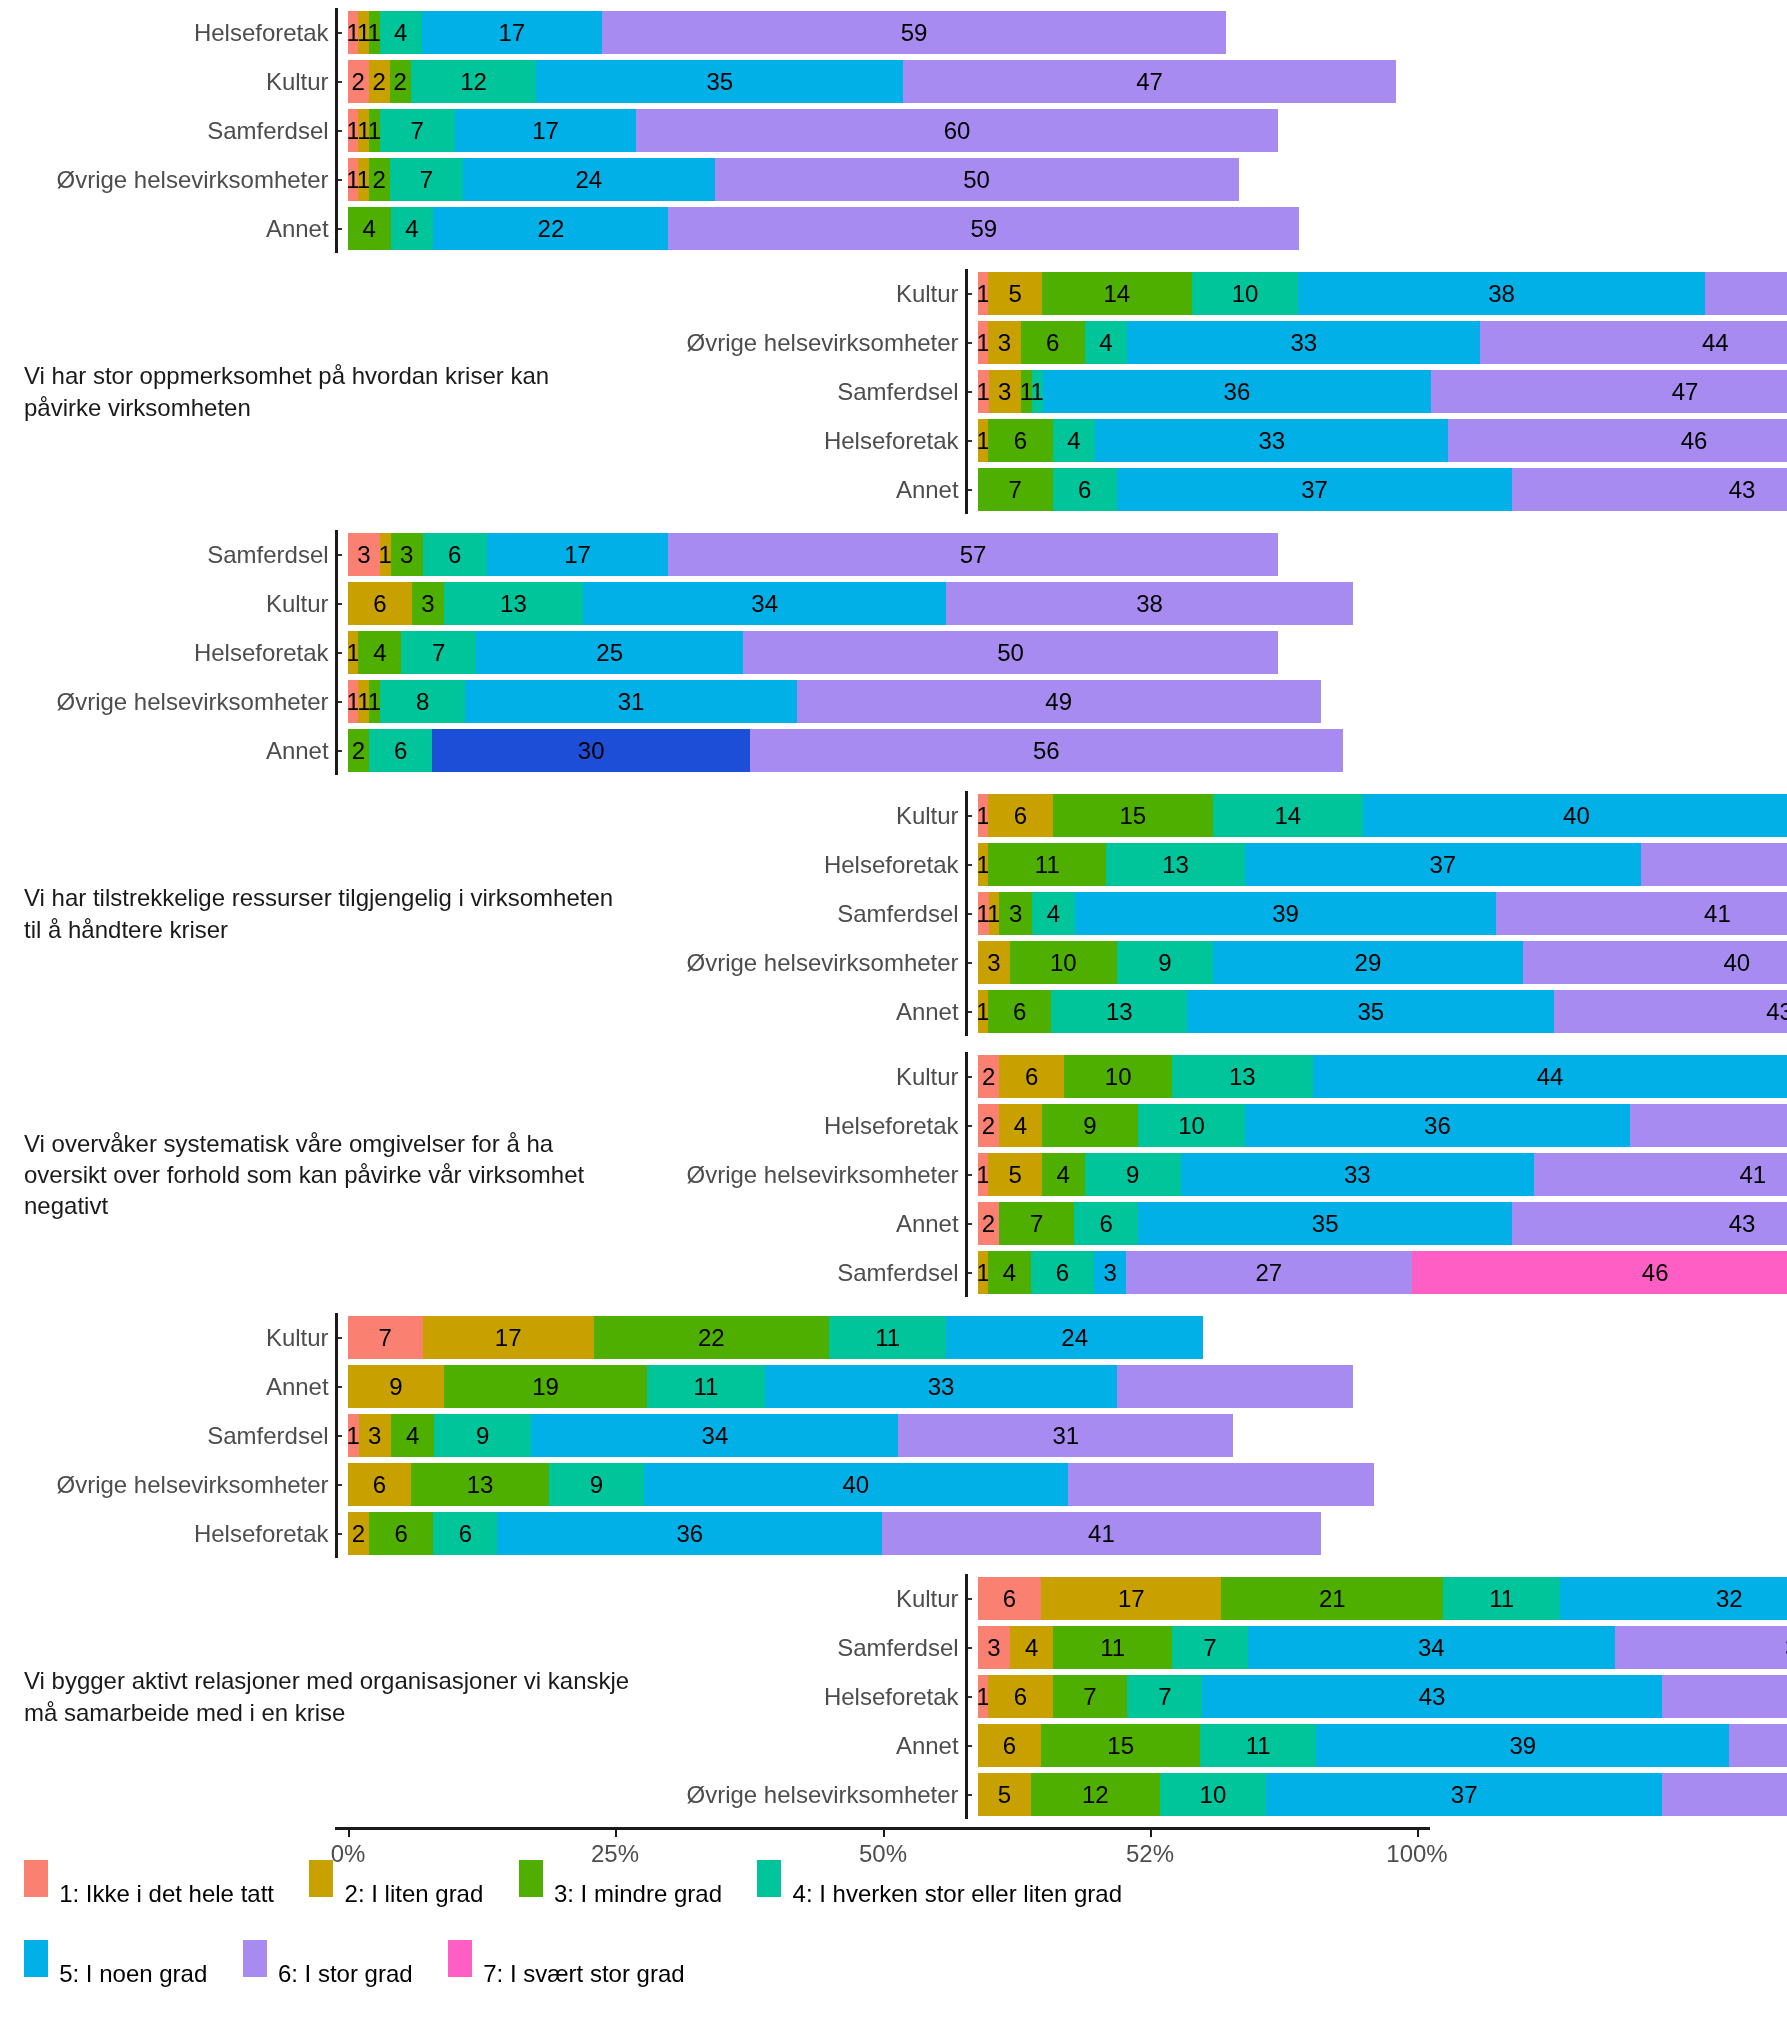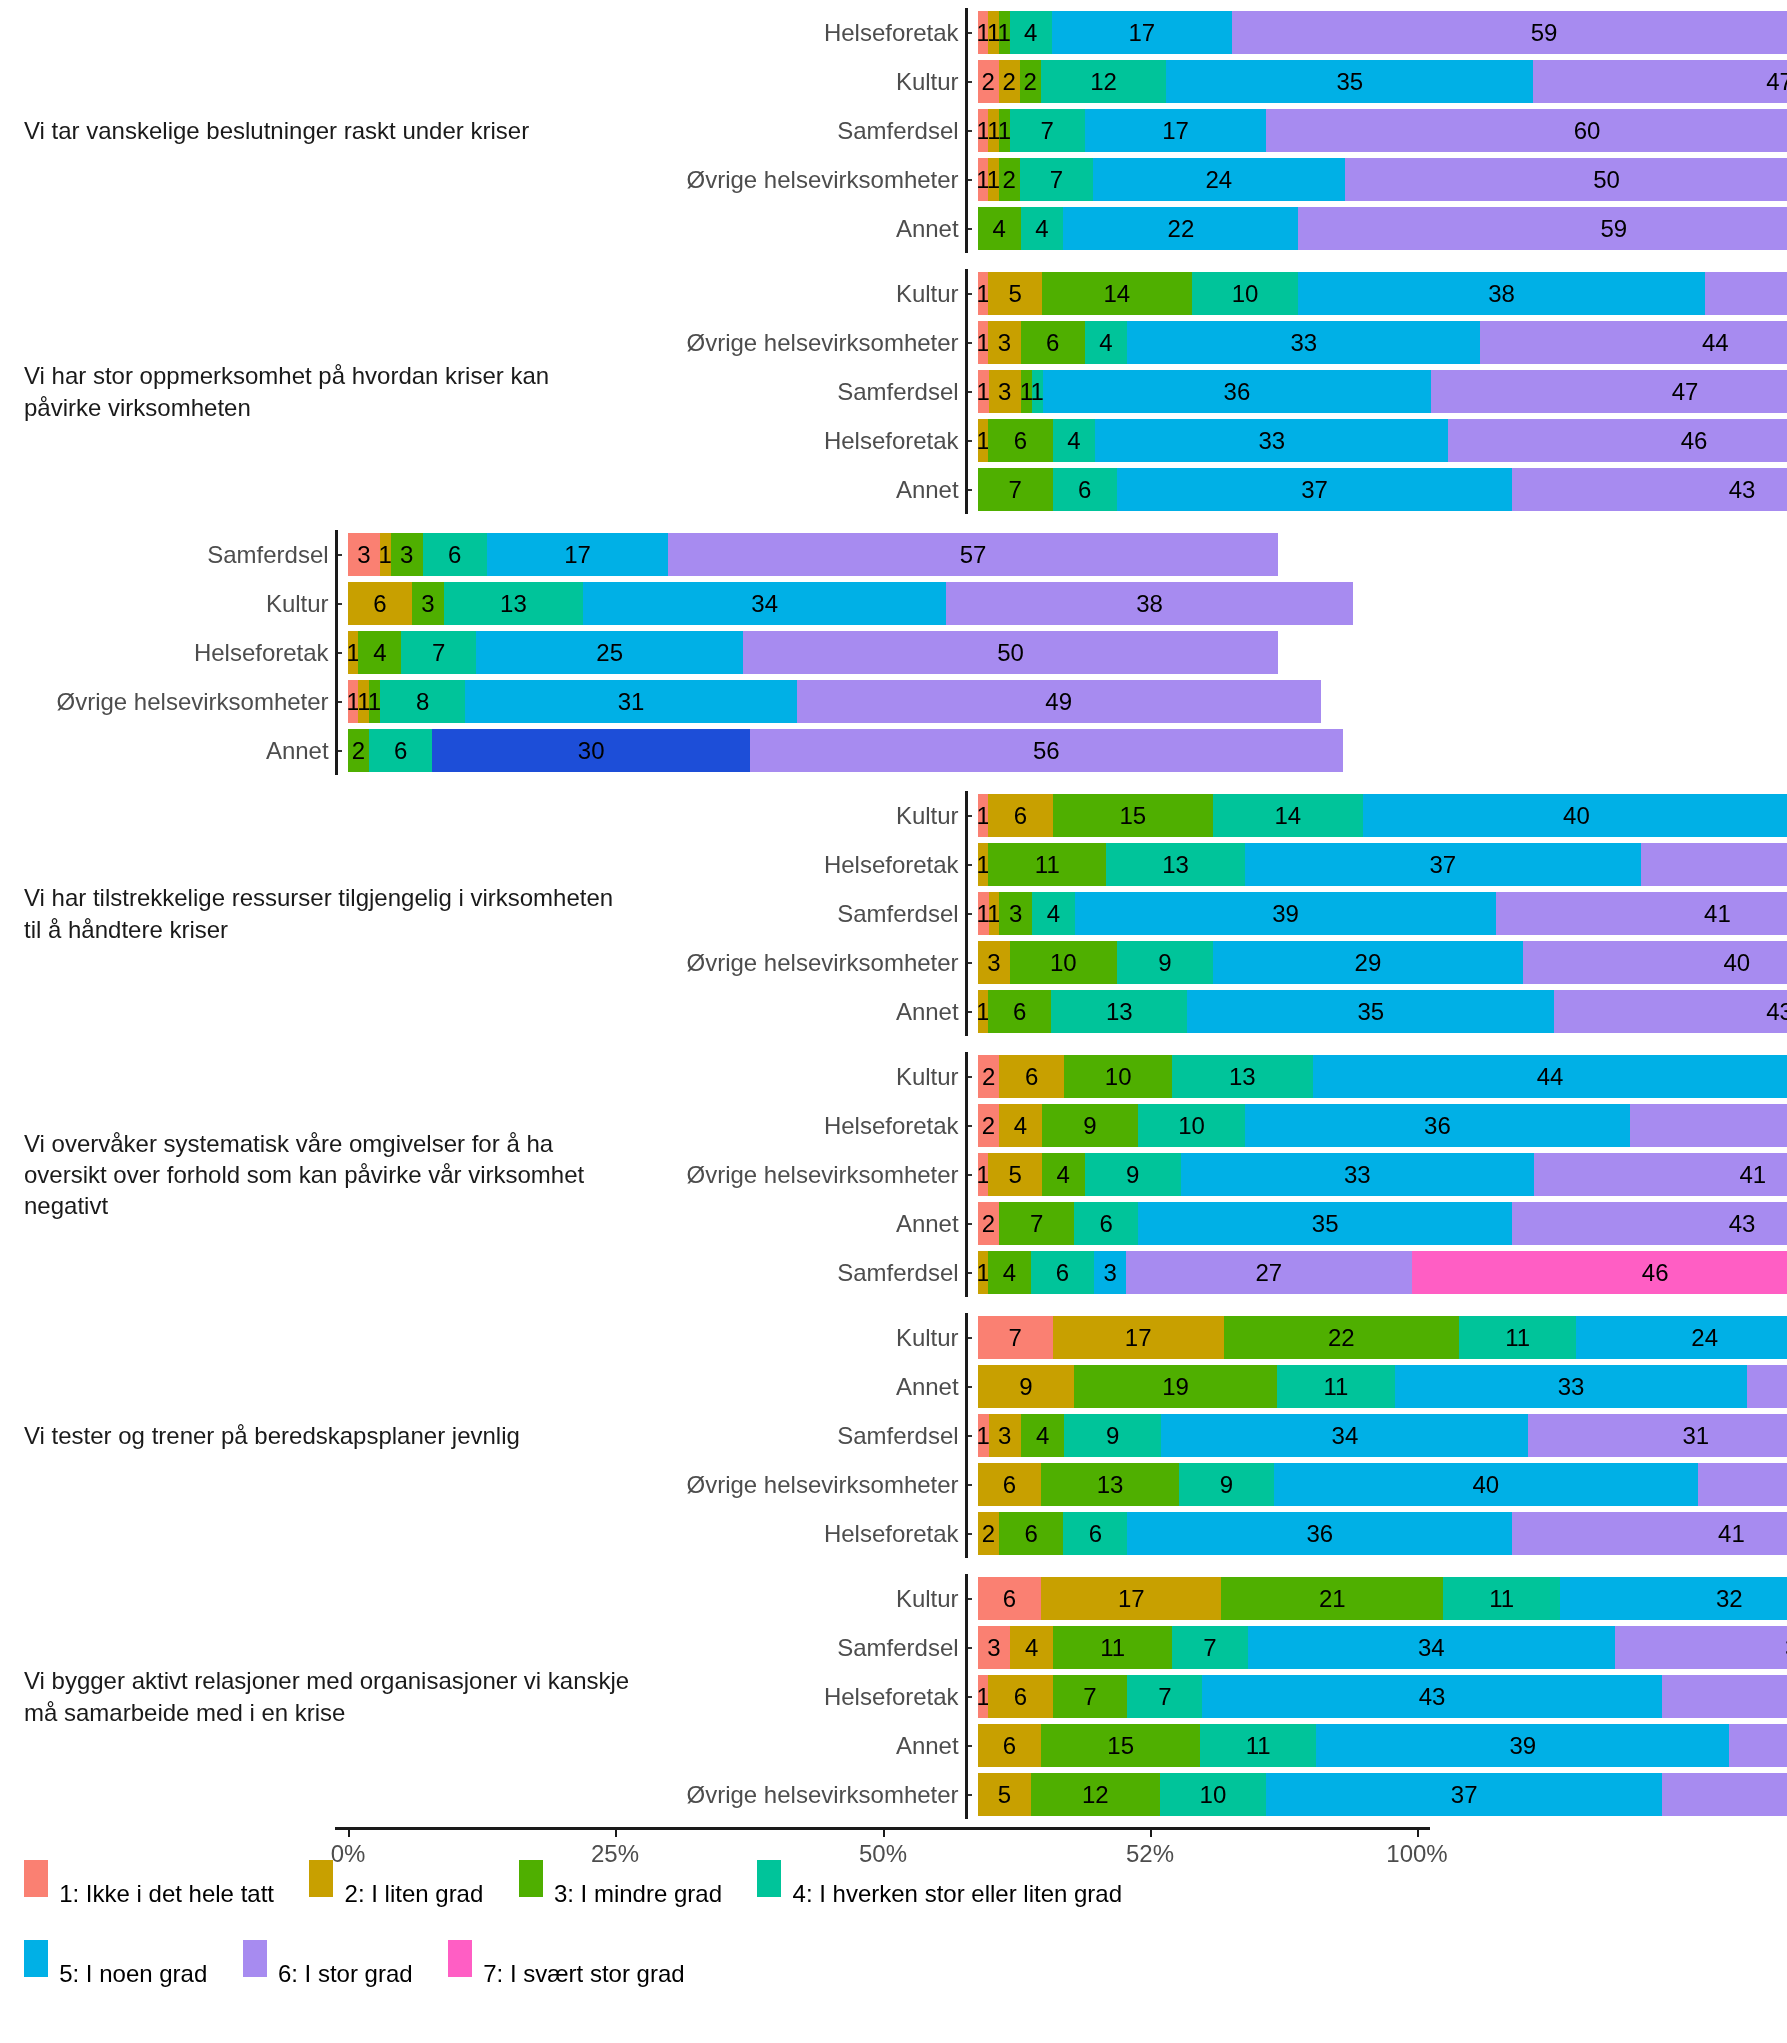--- a/index.html
+++ b/index.html
@@ -37,23 +37,20 @@
   .leg-item{display:flex;align-items:center;margin-right:6.4px;}
   .swatch{width:24px;height:37px;flex:0 0 24px;margin-right:11.2px;}
   .leg-label{font-size:24px;color:#000;white-space:nowrap;margin-right:29px;margin-top:31px;}
 </style>
 </head>
 <body>
 
 <div id="root">
   <div id="panels">
       <div class="panel" style="height: 261px;">
-        <div class="q-col">
-          <div class="q-text">Vi tar vanskelige beslutninger raskt under kriser</div>
-        </div>
         <div class="rows-col">
           <div class="row" style="height: 49px;">
             <div class="lab-cell">
               <div class="rlab">Helseforetak</div>
               <div class="tick-dash"></div>
             </div>
             <div class="bar-cell">
               <div class="axis-line"></div>
               <div class="bar">
                 <div class="seg" style="width: 0.990099%; background: rgb(250, 128, 114);">
@@ -743,23 +740,20 @@
                 </div>
                 <div class="seg" style="width: 45.5446%; background: rgb(255, 94, 196);">
                   <span>46</span>
                 </div>
               </div>
             </div>
           </div>
         </div>
       </div>
       <div class="panel" style="height: 261px;">
-        <div class="q-col">
-          <div class="q-text">Vi tester og trener på beredskapsplaner jevnlig</div>
-        </div>
         <div class="rows-col">
           <div class="row" style="height: 49px;">
             <div class="lab-cell">
               <div class="rlab">Kultur</div>
               <div class="tick-dash"></div>
             </div>
             <div class="bar-cell">
               <div class="axis-line"></div>
               <div class="bar">
                 <div class="seg" style="width: 7%; background: rgb(250, 128, 114);">

